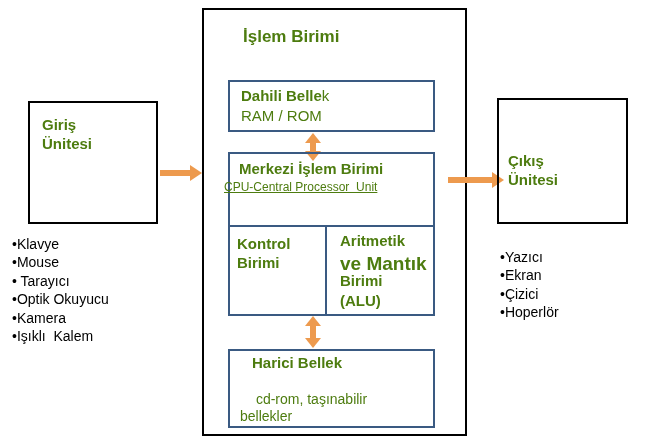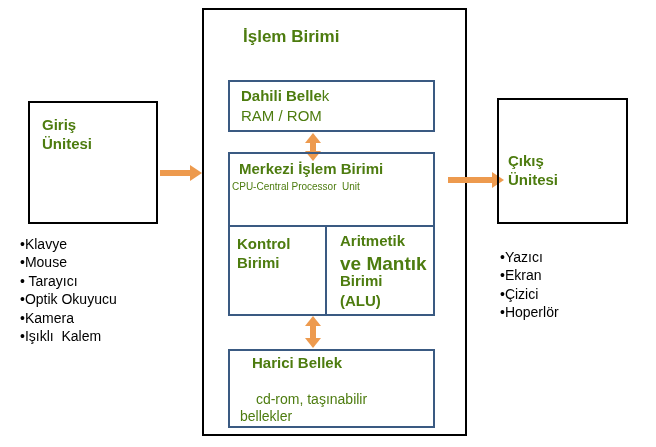--- a/index.html
+++ b/index.html
@@ -118,21 +118,21 @@
   <div class="txt bold" data-name="processing-unit-title" style="left:243px; top:27px; font-size:17px;">İşlem Birimi</div>
 
   <div class="box-blue" data-name="internal-memory-box" style="left:228px; top:80px; width:207px; height:52px;"></div>
   <div class="txt" data-name="internal-memory-title" style="left:241px; top:88px; font-size:15px;"><span class="bold" data-name="internal-memory-title-bold">Dahili Belle</span><span data-name="internal-memory-title-tail">k</span></div>
   <div class="txt" data-name="internal-memory-subtitle" style="left:241px; top:108px; font-size:15px;">RAM / ROM</div>
 
   <div class="arrow-v2" data-name="arrow-memory-to-cpu" style="left:310px; top:142px; height:10px;"></div>
 
   <div class="box-blue" data-name="cpu-box" style="left:228px; top:152px; width:207px; height:164px;"></div>
   <div class="txt bold" data-name="cpu-title" style="left:239px; top:161px; font-size:15px;">Merkezi İşlem Birimi</div>
-  <div class="txt" data-name="cpu-subtitle" style="left:232px; top:181px; font-size:10px;">CPU-Central Processor  Unit</div>
+  <div class="txt" data-name="cpu-subtitle" style="left:224px; top:181px; font-size:12px;text-decoration:underline;">CPU-Central Processor  Unit</div>
 
   <div class="hdiv" data-name="cpu-header-divider" style="left:228px; top:225px; width:207px;"></div>
 
   <div class="vdiv" data-name="cpu-column-divider" style="left:325px; top:225px; height:91px;"></div>
 
   <div class="txt bold" data-name="control-unit-line1" style="left:237px; top:236px; font-size:15px;">Kontrol</div>
   <div class="txt bold" data-name="control-unit-line2" style="left:237px; top:255px; font-size:15px;">Birimi</div>
 
   <div class="txt bold" data-name="alu-line1" style="left:340px; top:233px; font-size:15px;">Aritmetik</div>
   <div class="txt bold" data-name="alu-line2" style="left:340px; top:253px; font-size:19px;">ve Mantık</div>
@@ -156,14 +156,14 @@
     <div data-name="list-item">•Yazıcı</div>
     <div data-name="list-item">•Ekran</div>
     <div data-name="list-item">•Çizici</div>
     <div data-name="list-item">•Hoperlör</div>
   </div>
 
 </div>
 
 <style>
   
-  [data-name="input-device-list"] { left: 20px; top: 235px; }
+  [data-name="input-device-list"] { left: 12px; top: 235px; }
 </style>
 
 </body></html>

